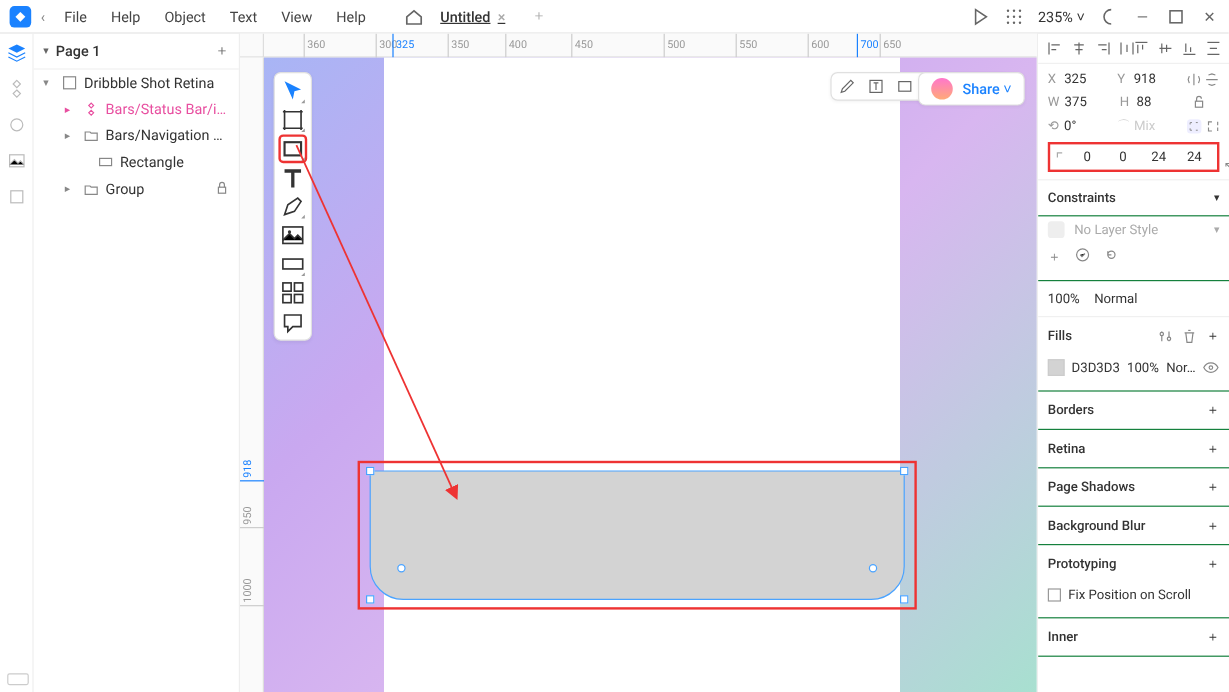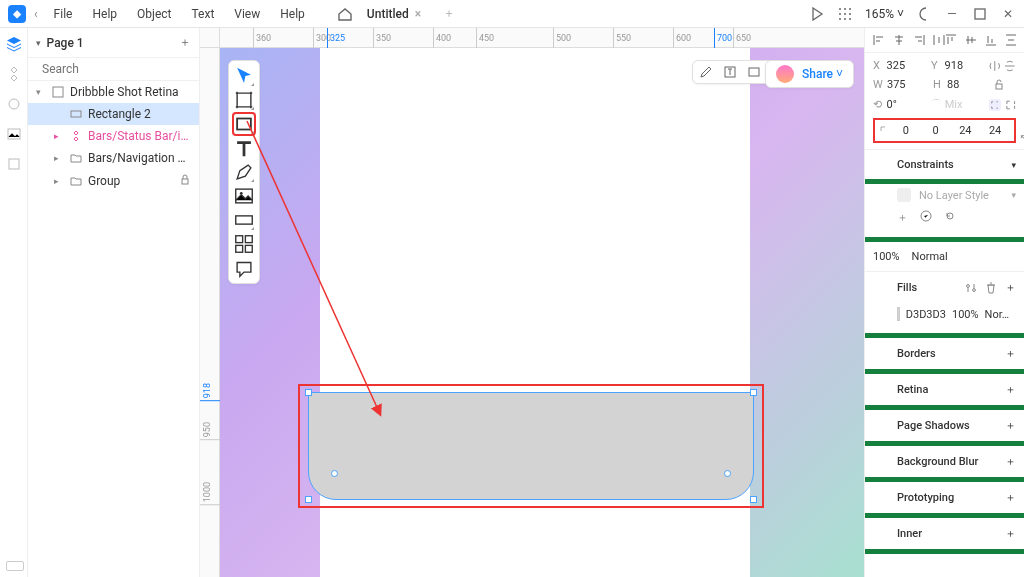--- a/index.html
+++ b/index.html
@@ -5,21 +5,21 @@
   * { box-sizing: border-box; margin: 0; padding: 0; font-family: -apple-system, BlinkMacSystemFont, "Segoe UI", Roboto, sans-serif; }
   body { width: 1024px; height: 577px; overflow: hidden; background: #fff; font-size: 12px; color: #333; }
   .app { display: flex; flex-direction: column; width: 100%; height: 100%; }
 
   
   .menubar { height: 28px; display: flex; align-items: center; border-bottom: 1px solid #e5e5e5; padding: 0 8px; gap: 4px; }
   .menubar .logo { width: 18px; height: 18px; background: #1a82ff; border-radius: 4px; display:flex;align-items:center;justify-content:center;color:#fff;font-size:10px;font-weight:bold;}
   .menubar .nav-arrow { color:#888; padding:0 4px; cursor:pointer;}
   .menubar .menu-item { padding: 4px 8px; cursor: pointer; color:#444;}
   .menubar .spacer { flex:1; }
-  .menubar .tab { display:flex;align-items:flex-end;gap:6px;padding:0 10px;color:#333;font-weight:500;}
+  .menubar .tab { display:flex;align-items:flex-end;gap:6px;padding:0 10px;color:#333;font-weight:500;text-decoration:underline;}
   .menubar .tab .close{color:#aaa;}
   .menubar .tab-add{color:#aaa;padding:0 8px;}
   .menubar .right-controls{display:flex;align-items:center;gap:12px;}
   .menubar .zoom{color:#333;}
   .menubar .icon-btn{width:16px;height:16px;color:#666;display:flex;align-items:center;justify-content:center;cursor:pointer;}
 
   
   .main { flex:1; display:flex; min-height:0;}
   
   
@@ -79,21 +79,21 @@
   .align-row{display:flex;justify-content:space-between;padding:6px 8px;border-bottom:1px solid #f0f0f0;}
   .align-row .grp{display:flex;gap:8px;}
   .align-row .ic{width:12px;height:12px;color:#666;}
   .geom{padding:6px 8px;border-bottom:1px solid #f0f0f0;}
   .geom-row{display:flex;align-items:center;gap:4px;margin-bottom:6px;}
   .geom-row .lbl{color:#999;width:10px;}
   .geom-row .val{width:42px;}
   .geom-row .ic{width:12px;height:12px;color:#888;}
   .corner-box{border:2px solid #e33;padding:4px 4px;display:flex;gap:0;align-items:center;}
   .corner-box .cv{flex:1;text-align:center;}
-  .section{border-bottom:5px solid #15803d;padding-left:24px;}
+  .section{border-bottom:1px solid #15803d;}
   .section-hdr{display:flex;align-items:center;justify-content:space-between;padding:8px;cursor:pointer;}
   .section-hdr .ttl{font-weight:500;color:#333;}
   .section-hdr .ic-row{display:flex;gap:8px;align-items:center;}
   .section-hdr .ic{width:12px;height:12px;color:#888;}
   .section-body{padding:0 8px 8px;}
   .layer-style-row{display:flex;align-items:center;gap:8px;color:#aaa;padding:4px 0;}
   .layer-style-row .sw{width:14px;height:14px;background:#eee;border-radius:3px;}
   .ctrl-row{display:flex;gap:12px;padding:4px 0;color:#888;}
   .opacity-row{display:flex;gap:12px;padding:8px;border-bottom:1px solid #f0f0f0;}
   .fill-row{display:flex;align-items:center;gap:6px;padding:4px 0;}
@@ -147,21 +147,21 @@
               <circle cx="13" cy="3" r="1"></circle>
               <circle cx="3" cy="8" r="1"></circle>
               <circle cx="8" cy="8" r="1"></circle>
               <circle cx="13" cy="8" r="1"></circle>
               <circle cx="3" cy="13" r="1"></circle>
               <circle cx="8" cy="13" r="1"></circle>
               <circle cx="13" cy="13" r="1"></circle>
             </g>
           </svg>
         </span>
-      <span class="zoom">165% ˅</span>
+      <span class="zoom">235% ˅</span>
       <span class="icon-btn">
           <svg viewBox="0 0 16 16">
             <path fill="none" stroke="currentColor" stroke-width="1.3" d="M10 2a6 6 0 100 12 5 5 0 010-12z"></path>
           </svg>
         </span>
       <span class="icon-btn">—</span>
       <span class="icon-btn">
           <svg viewBox="0 0 16 16">
             <rect x="3" y="3" width="10" height="10" fill="none" stroke="currentColor" stroke-width="1.3"></rect>
           </svg>
@@ -191,67 +191,59 @@
             <rect x="3" y="3" width="10" height="10" fill="none" stroke="currentColor"></rect>
           </svg></span>
     </div>
 
     <div class="left-panel">
       <div class="page-row">
         <span class="chev caret">▾</span>
         <span class="title">Page 1</span>
         <span class="plus">＋</span>
       </div>
-      <div class="search-row">
-        <span style="color:#aaa;width:12px;height:12px;"><svg viewBox="0 0 16 16">
-              <circle cx="7" cy="7" r="4" fill="none" stroke="currentColor"></circle>
-              <path stroke="currentColor" d="M10 10l4 4"></path>
-            </svg></span>
-        <input placeholder="Search" style="">
-        <span class="chev caret">▾</span>
-      </div>
       <div class="layer-list">
         <div class="layer">
           <span class="tw caret">▾</span>
           <span class="ic">
               <svg viewBox="0 0 12 12">
                 <rect x="1" y="1" width="10" height="10" fill="none" stroke="currentColor"></rect>
               </svg>
             </span>
           <span class="lbl">Dribbble Shot Retina</span>
         </div>
-        <div class="layer selected">
-          <span class="indent1"></span>
-            <span class="tw"></span>
-          <span class="ic">
-              <svg viewBox="0 0 12 12">
-                <rect x="1" y="3" width="10" height="6" fill="none" stroke="currentColor"></rect>
-              </svg>
-            </span>
-          <span class="lbl">Rectangle 2</span>
-        </div>
         <div class="layer pink">
           <span class="indent1"></span>
             <span class="tw caret" style="color:#e84fa0">▸</span>
           <span class="ic">
               <svg viewBox="0 0 12 12">
                 <path fill="none" stroke="currentColor" d="M6 1l2 2-2 2-2-2zM6 7l2 2-2 2-2-2z"></path>
               </svg>
             </span>
           <span class="lbl">Bars/Status Bar/iPhone/Light</span>
         </div>
         <div class="layer">
           <span class="indent1"></span>
             <span class="tw caret">▸</span>
           <span class="ic">
               <svg viewBox="0 0 12 12">
                 <path fill="none" stroke="currentColor" d="M1 3h4l1 1h5v6H1z"></path>
               </svg>
             </span>
           <span class="lbl">Bars/Navigation Bar/iPhone - …</span>
+        </div>
+        <div class="layer">
+          <span class="indent2"></span>
+            <span class="tw"></span>
+          <span class="ic">
+              <svg viewBox="0 0 12 12">
+                <rect x="1" y="3" width="10" height="6" fill="none" stroke="currentColor"></rect>
+              </svg>
+            </span>
+          <span class="lbl">Rectangle</span>
         </div>
         <div class="layer">
           <span class="indent1"></span>
             <span class="tw caret">▸</span>
           <span class="ic">
               <svg viewBox="0 0 12 12">
                 <path fill="none" stroke="currentColor" d="M1 3h4l1 1h5v6H1z"></path>
               </svg>
             </span>
           <span class="lbl">Group</span>
@@ -264,21 +256,21 @@
       <div class="footer-toggle"></div>
     </div>
 
     <div class="canvas-wrap">
       <div class="ruler-corner"></div>
       <div class="ruler-h">
         <span class="tick" style="left:33px">360</span>
         <span class="tick" style="left:93px">300</span>
         <span class="tick" style="left:107px;color:#1a82ff;border-color:#1a82ff">325</span>
         <span class="tick" style="left:153px">350</span>
-        <span class="tick" style="left:213px">400</span>
+        <span class="tick" style="left:201px">400</span>
         <span class="tick" style="left:256px">450</span>
         <span class="tick" style="left:333px">500</span>
         <span class="tick" style="left:393px">550</span>
         <span class="tick" style="left:453px">600</span>
         <span class="tick" style="left:513px">650</span>
         <span class="tick" style="left:494px;color:#1a82ff;border-color:#1a82ff">700</span>
       </div>
       <div class="ruler-v">
         <span class="tick" style="top:333px;color:#1a82ff;border-color:#1a82ff">918</span>
         <span class="tick" style="top:372px">950</span>
@@ -561,20 +553,26 @@
         <div class="section-hdr">
           <span class="ttl">Background Blur</span>
           <span>＋</span>
         </div>
       </div>
       <div class="section">
         <div class="section-hdr">
           <span class="ttl">Prototyping</span>
           <span>＋</span>
         </div>
+        <div class="section-body">
+          <div class="checkbox-row">
+            <span class="cb"></span>
+            <span>Fix Position on Scroll</span>
+          </div>
+        </div>
       </div>
       <div class="section">
         <div class="section-hdr">
           <span class="ttl">Inner</span>
           <span>＋</span>
         </div>
       </div>
     </div>
 
   </div>

